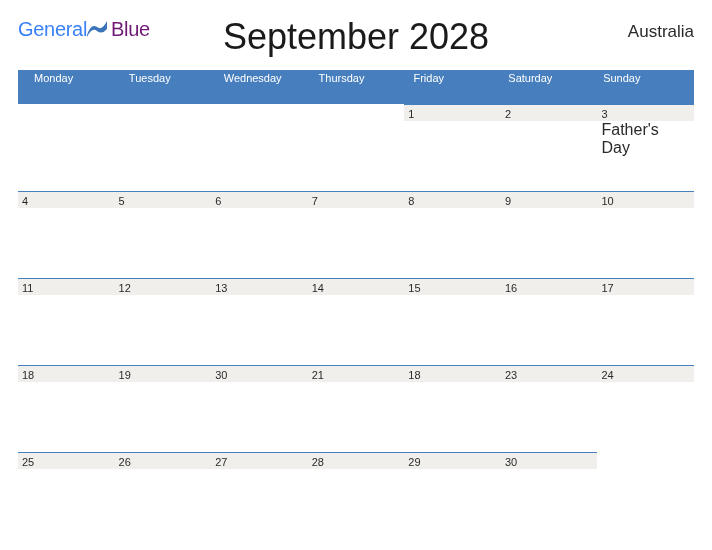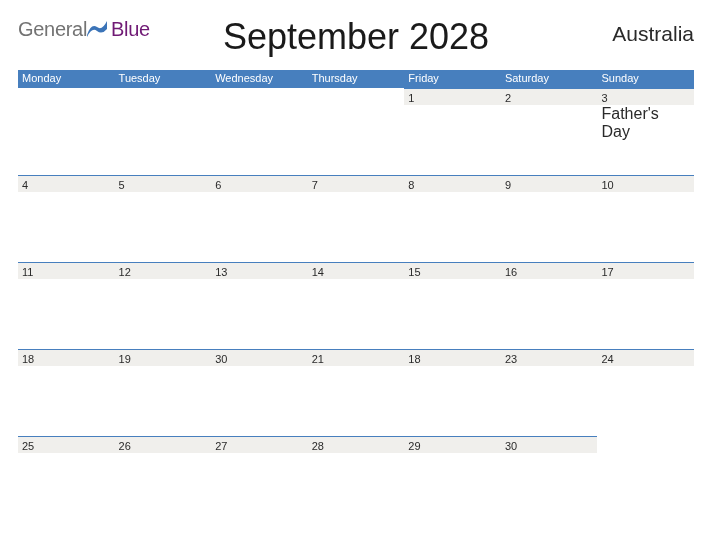--- a/index.html
+++ b/index.html
@@ -19,21 +19,21 @@
   .logo {
     position: absolute;
     left: 0;
     top: 6px;
     display: flex;
     align-items: flex-start;
     gap: 2px;
   }
   .logo-text {
     font-size: 20px;
-    color: #737373;
+    color: #3b82f6;
     font-weight: 400;
     letter-spacing: -0.3px;
   }
   .logo-blue {
     color: #701a75;
     font-weight: 400;
   }
   .logo-icon {
     width: 20px;
     height: 16px;
@@ -47,30 +47,31 @@
     top: 4px;
     transform: translateX(-50%);
     font-size: 36px;
     font-weight: 400;
     color: #1a1a1a;
   }
   .country {
     position: absolute;
     right: 0;
     top: 10px;
-    font-size: 21px;
+    font-size: 17px;
     color: #2a2a2a;
   }
   .calendar {
     width: 100%;
   }
   .weekday-row {
     display: flex;
     background: #477fbe;
-    height: 18px;
+    height: 34px;
+    padding-left: 12px;
   }
   .weekday {
     flex: 1;
     color: #fff;
     font-size: 11px;
     padding: 2px 4px 2px 4px;
     text-align: left;
   }
   .week {
     display: flex;

